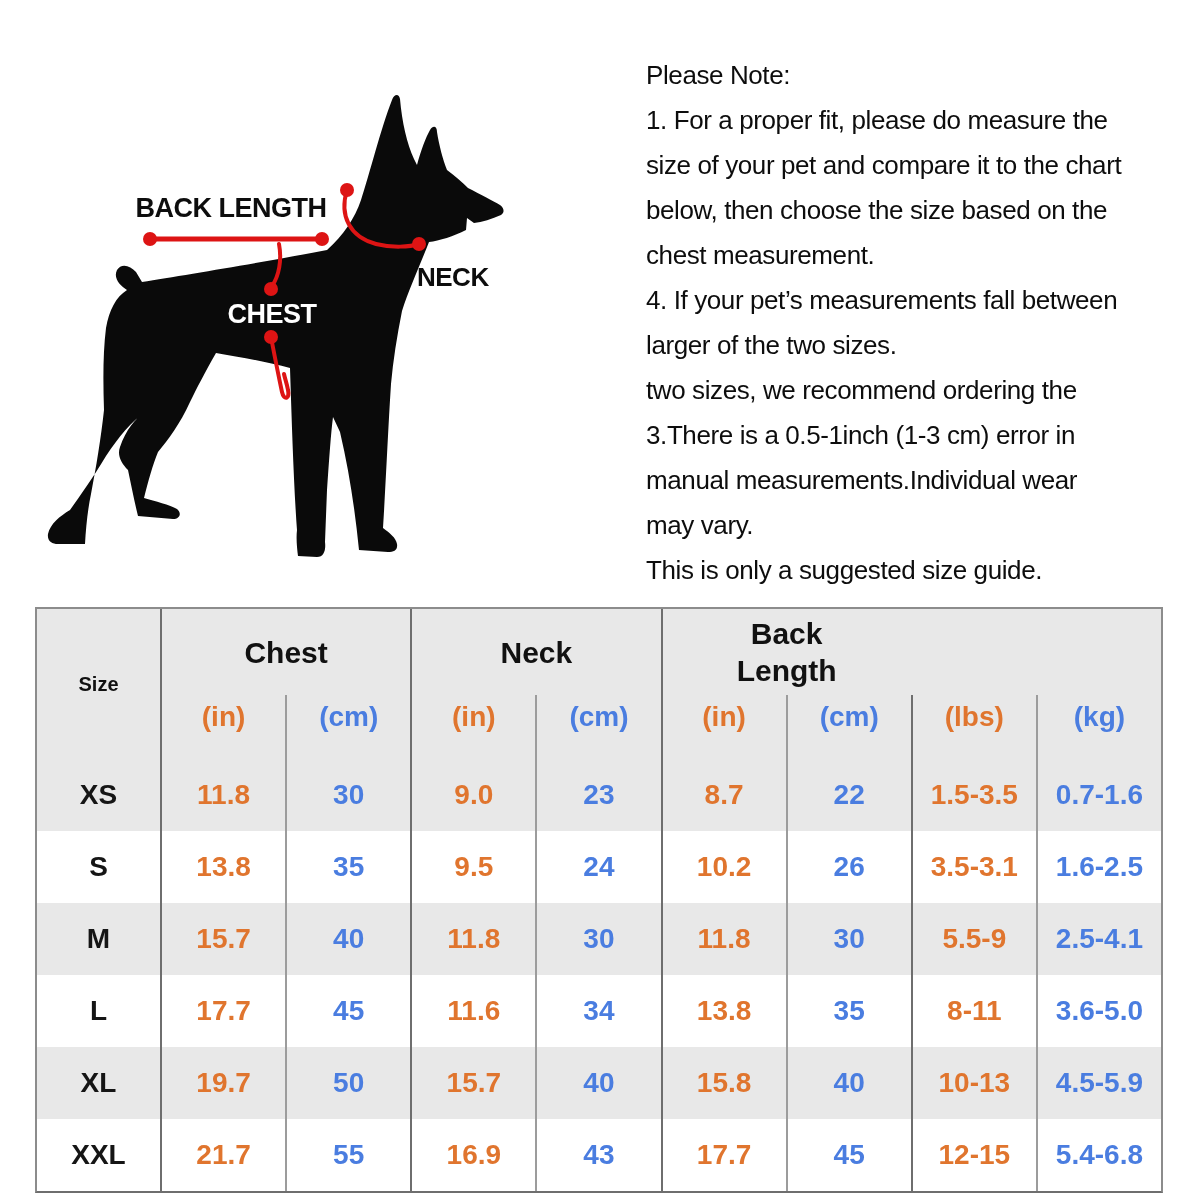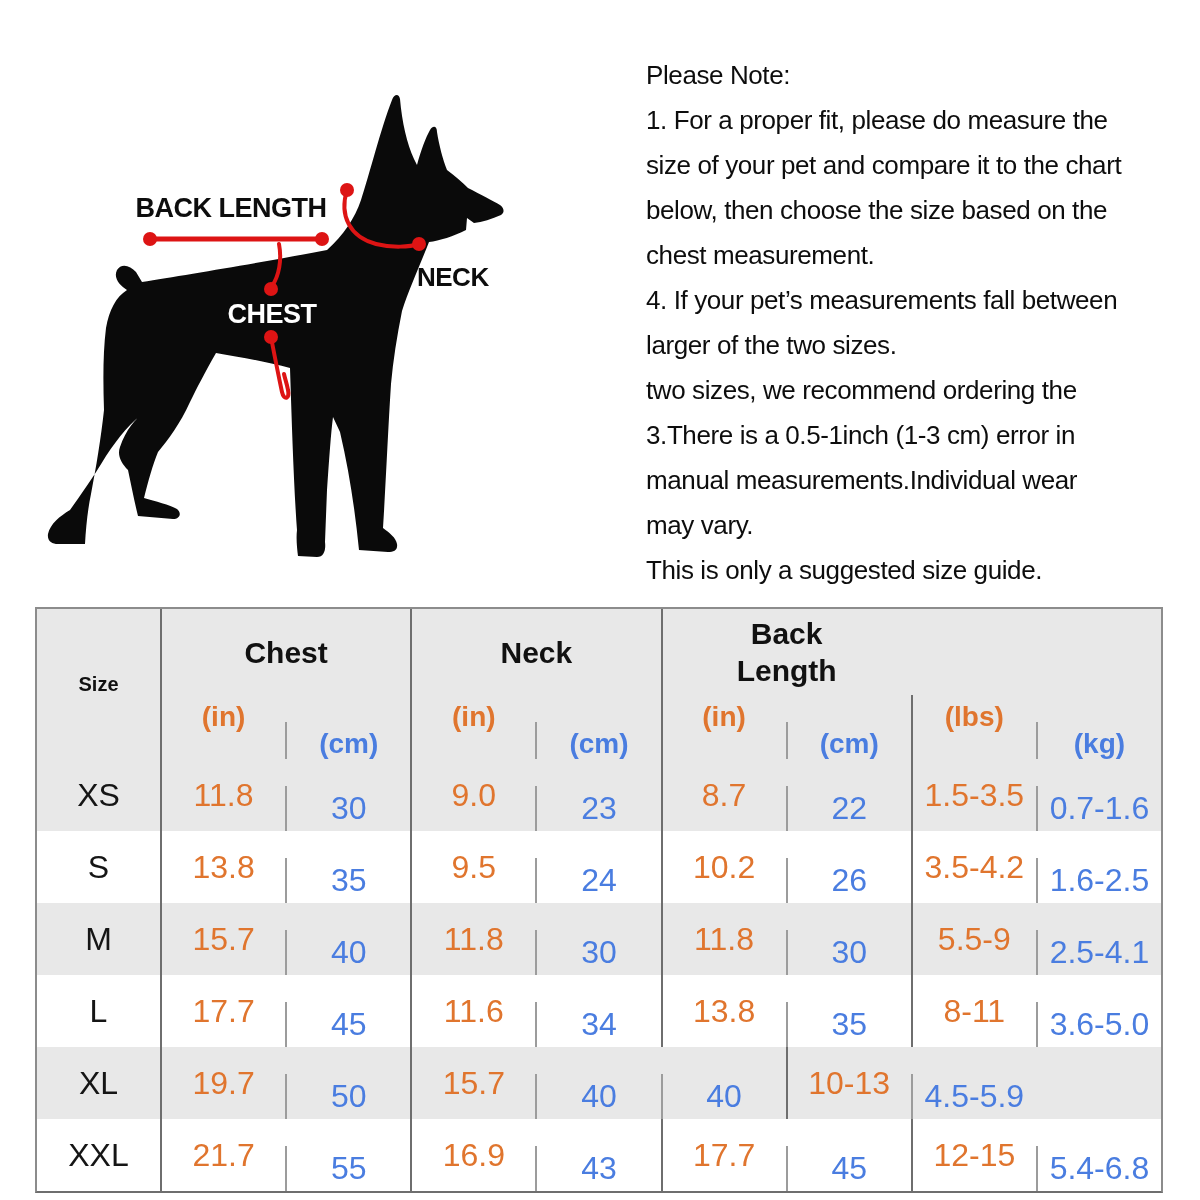--- a/index.html
+++ b/index.html
@@ -43,25 +43,25 @@
     grid-row:1;grid-column:span 2;display:flex;align-items:center;justify-content:center;
     font-size:30px;font-weight:700;color:#111;text-align:center;white-space:pre-line;line-height:37px;
     border-left:2px solid var(--line-dark,#6e6e6e);
   }
   .h-sub{
     grid-row:2;display:flex;align-items:flex-start;justify-content:center;
     font-size:28px;font-weight:700;padding-top:6px;
   }
   .t-row{display:grid;grid-template-columns:123px repeat(8,1fr);height:72px;background:#ffffff;}
   .t-row:nth-child(even){background:var(--row-alt,#e8e8e8);}
-  .c{display:flex;align-items:center;justify-content:center;font-size:32px;font-weight:400;}
+  .c{display:flex;align-items:center;justify-content:center;font-size:28px;font-weight:700;}
   .group-sep{border-left:2px solid var(--line-dark,#6e6e6e);}
   .sub-sep{border-left:2px solid var(--line-mid,#9c9c9c);}
   .in{color:var(--inch-orange,#e0752e);}
-  .cm{color:var(--cm-blue,#4a7de0);margin-top:27px;}
+  .cm{color:var(--cm-blue,#4a7de0);}
   .size-cell{color:#151515;}
 </style>
 </head>
 <body>
 
 <div class="canvas">
 
   <div class="dog-figure">
     <svg viewBox="0 0 560 540">
 
@@ -193,21 +193,21 @@
     </div>
 
     <div class="t-row">
       <div class="c size-cell">S</div>
       <div class="c in group-sep">13.8</div>
       <div class="c cm sub-sep">35</div>
       <div class="c in group-sep">9.5</div>
       <div class="c cm sub-sep">24</div>
       <div class="c in group-sep">10.2</div>
       <div class="c cm sub-sep">26</div>
-      <div class="c in group-sep">3.5-4.2</div>
+      <div class="c in group-sep">3.5-3.1</div>
       <div class="c cm sub-sep">1.6-2.5</div>
     </div>
 
     <div class="t-row">
       <div class="c size-cell">M</div>
       <div class="c in group-sep">15.7</div>
       <div class="c cm sub-sep">40</div>
       <div class="c in group-sep">11.8</div>
       <div class="c cm sub-sep">30</div>
       <div class="c in group-sep">11.8</div>
@@ -227,20 +227,21 @@
       <div class="c in group-sep">8-11</div>
       <div class="c cm sub-sep">3.6-5.0</div>
     </div>
 
     <div class="t-row">
       <div class="c size-cell">XL</div>
       <div class="c in group-sep">19.7</div>
       <div class="c cm sub-sep">50</div>
       <div class="c in group-sep">15.7</div>
       <div class="c cm sub-sep">40</div>
+      <div class="c in group-sep">15.8</div>
       <div class="c cm sub-sep">40</div>
       <div class="c in group-sep">10-13</div>
       <div class="c cm sub-sep">4.5-5.9</div>
     </div>
 
     <div class="t-row">
       <div class="c size-cell">XXL</div>
       <div class="c in group-sep">21.7</div>
       <div class="c cm sub-sep">55</div>
       <div class="c in group-sep">16.9</div>

